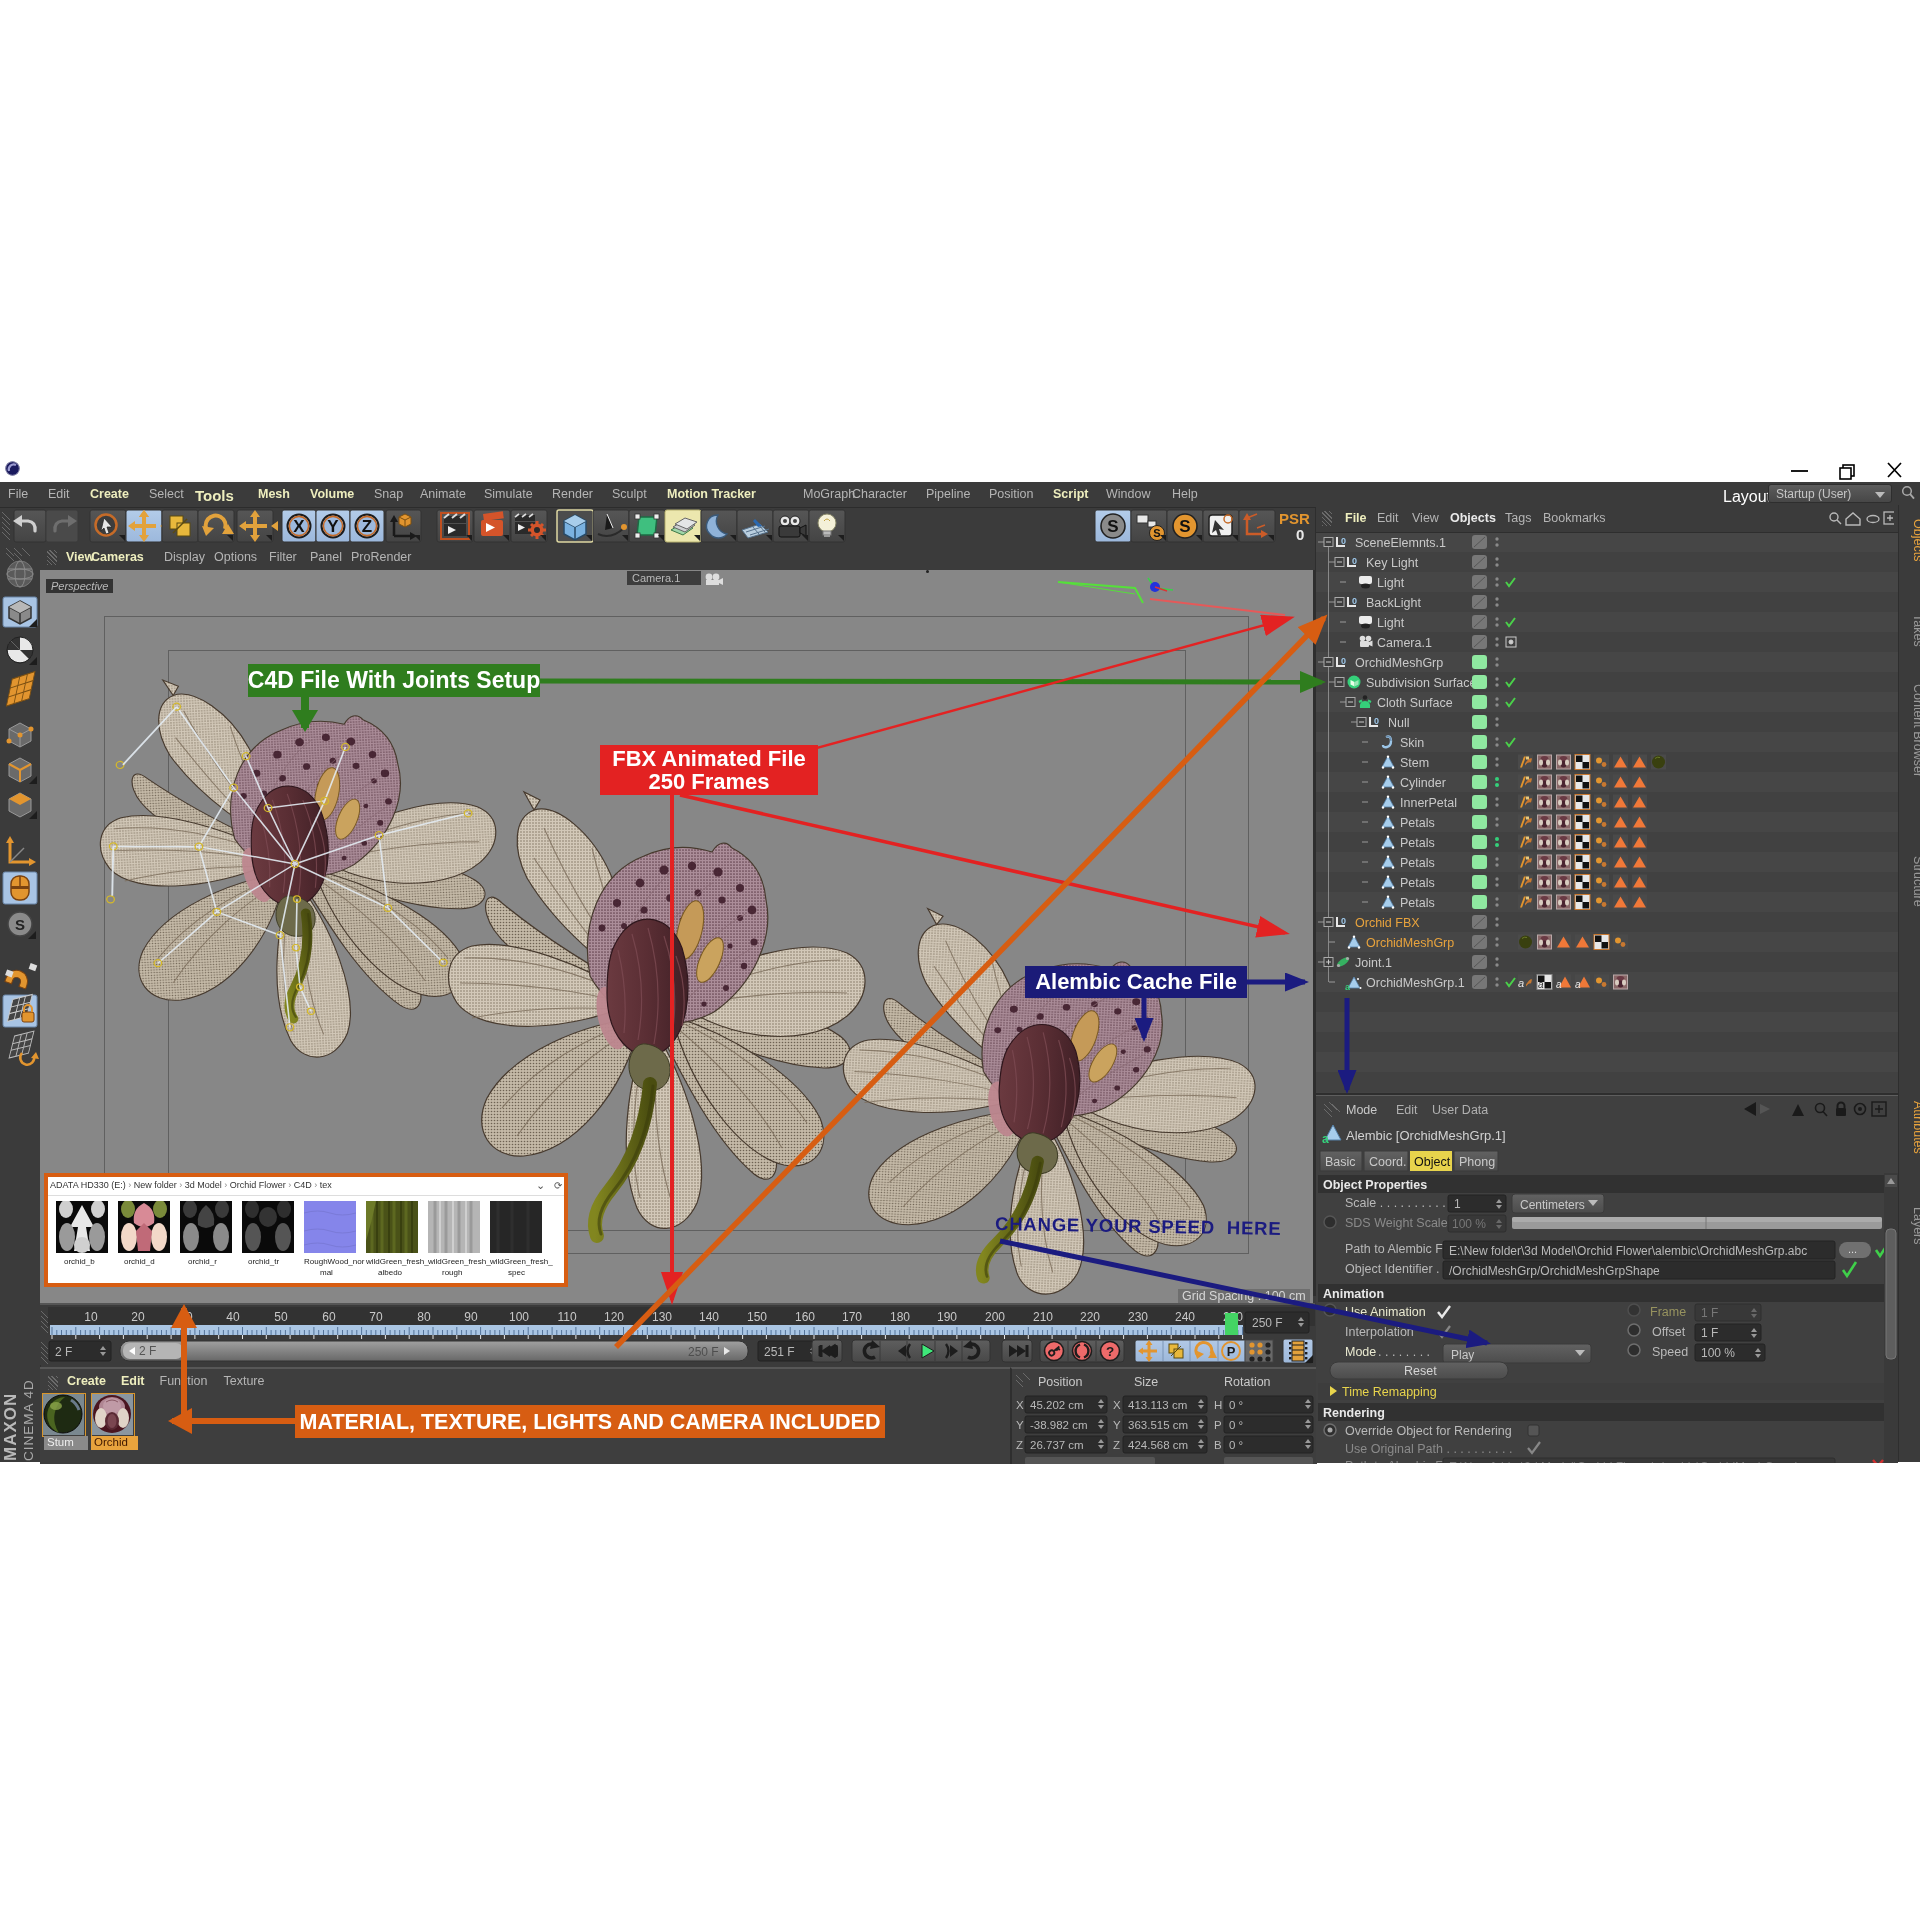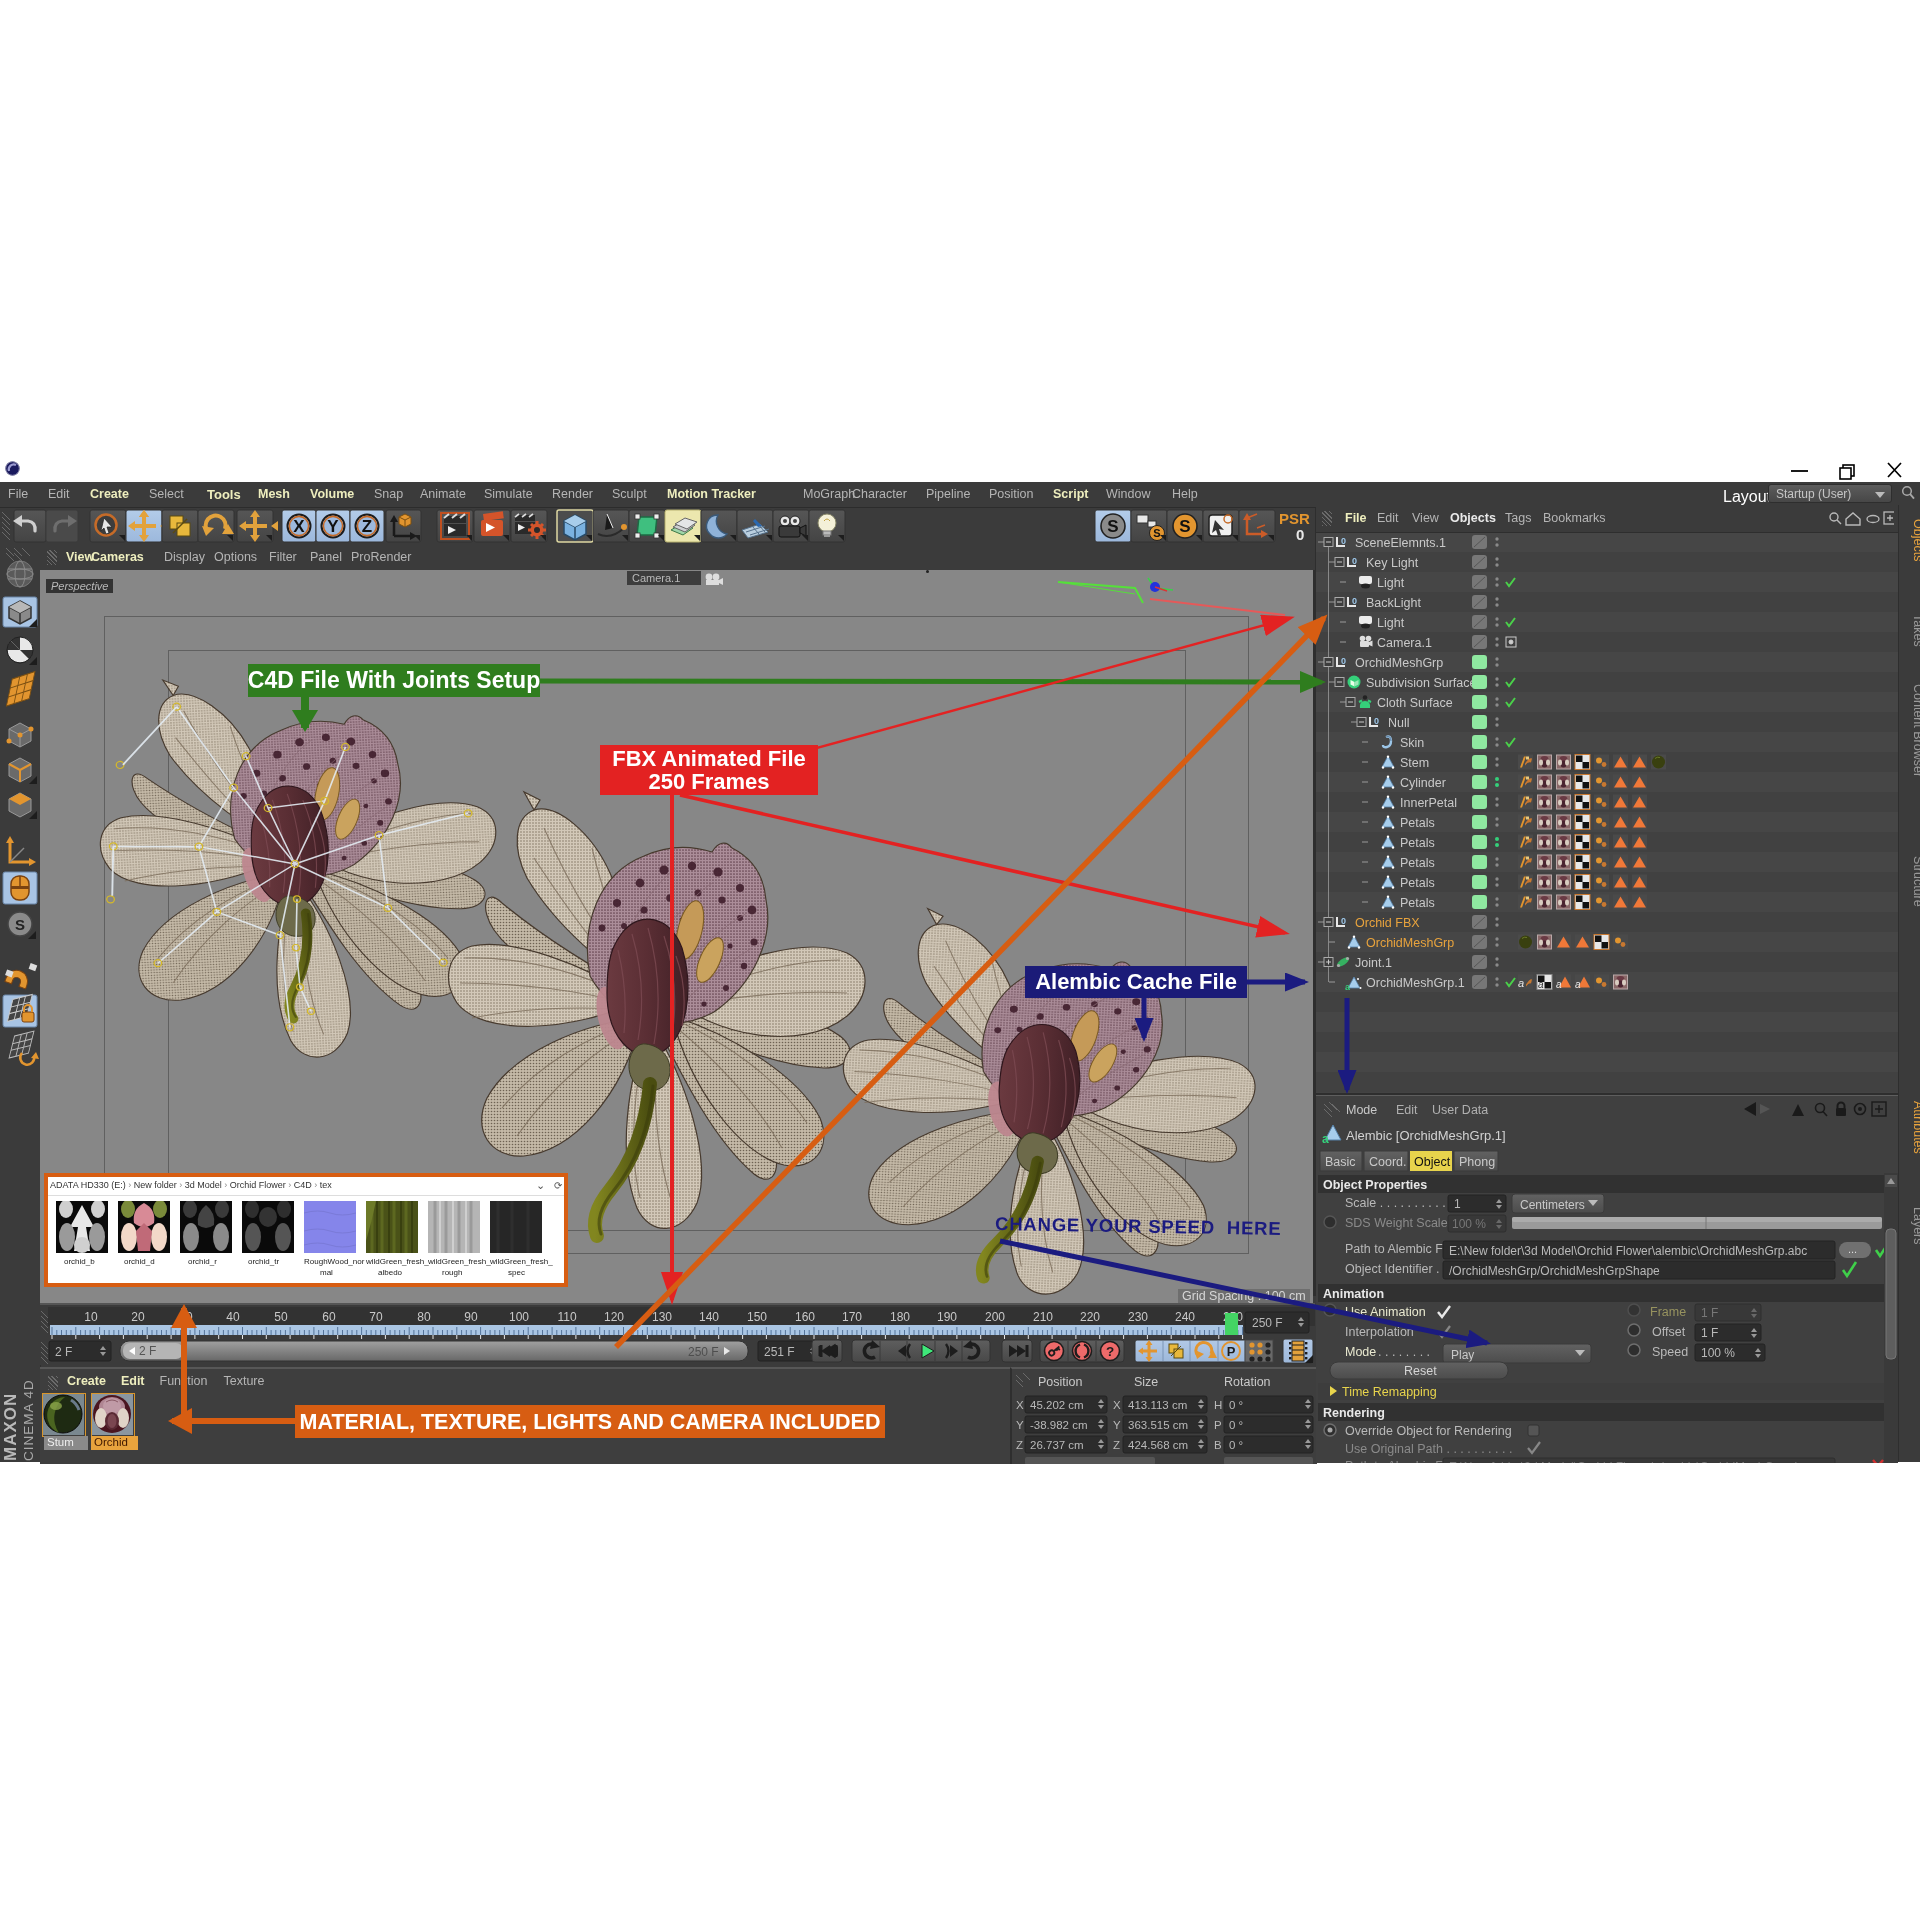--- a/index.html
+++ b/index.html
@@ -43,21 +43,21 @@
     <path d="M108 5 L121 19 M121 5 L108 19" stroke="#000" stroke-width="1.7"></path>
   </svg>
 
   <div class="abs" style="left:1313px;top:505px;width:607px;height:957px;background:#2e2e2e;z-index:0;"></div>
   <div class="abs" style="left:0;top:1296px;width:1316px;height:166px;background:#3b3b3b;z-index:0;"></div>
   <div id="menubar" class="abs">
     <span class="abs" style="left:8px;top:5px;color:#b5b5b5;font-size:12.5px;white-space:nowrap;">File</span>
       <span class="abs" style="left:48px;top:5px;color:#b5b5b5;font-size:12.5px;white-space:nowrap;">Edit</span>
       <span class="abs" style="left:90px;top:5px;color:#eeeebe;font-weight:bold;font-size:12.5px;white-space:nowrap;">Create</span>
       <span class="abs" style="left:149px;top:5px;color:#b5b5b5;font-size:12.5px;white-space:nowrap;">Select</span>
-      <span class="abs" style="left:207px;top:5px;color:#eeeebe;font-weight:bold;font-size:13px;white-space:nowrap;text-align:center;">Tools</span>
+      <span class="abs" style="left:195px;top:5px;color:#eeeebe;font-weight:bold;font-size:15px;white-space:nowrap;text-align:center;">Tools</span>
       <span class="abs" style="left:258px;top:5px;color:#eeeebe;font-weight:bold;font-size:12.5px;white-space:nowrap;">Mesh</span>
       <span class="abs" style="left:310px;top:5px;color:#eeeebe;font-weight:bold;font-size:12.5px;white-space:nowrap;">Volume</span>
       <span class="abs" style="left:374px;top:5px;color:#b5b5b5;font-size:12.5px;white-space:nowrap;">Snap</span>
       <span class="abs" style="left:420px;top:5px;color:#b5b5b5;font-size:12.5px;white-space:nowrap;">Animate</span>
       <span class="abs" style="left:484px;top:5px;color:#b5b5b5;font-size:12.5px;white-space:nowrap;">Simulate</span>
       <span class="abs" style="left:552px;top:5px;color:#b5b5b5;font-size:12.5px;white-space:nowrap;">Render</span>
       <span class="abs" style="left:612px;top:5px;color:#b5b5b5;font-size:12.5px;white-space:nowrap;">Sculpt</span>
       <span class="abs" style="left:667px;top:5px;color:#eeeebe;font-weight:bold;font-size:12.5px;white-space:nowrap;">Motion Tracker</span>
       <span class="abs" style="left:778px;top:5px;color:#b5b5b5;font-size:12.5px;white-space:nowrap;margin-left:25px;">MoGraph</span>
       <span class="abs" style="left:852px;top:5px;color:#b5b5b5;font-size:12.5px;white-space:nowrap;">Character</span>

